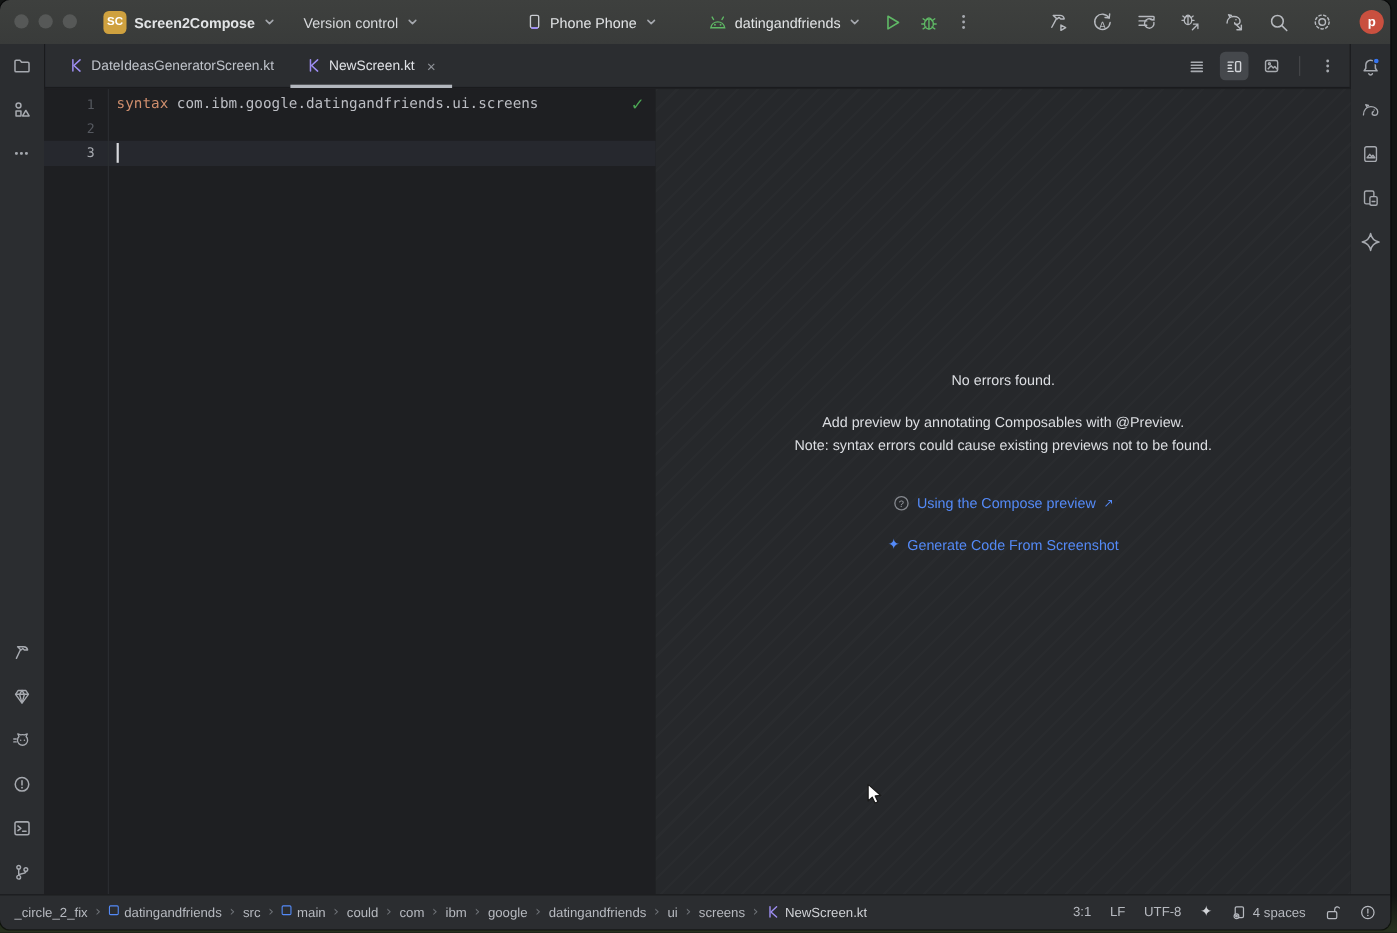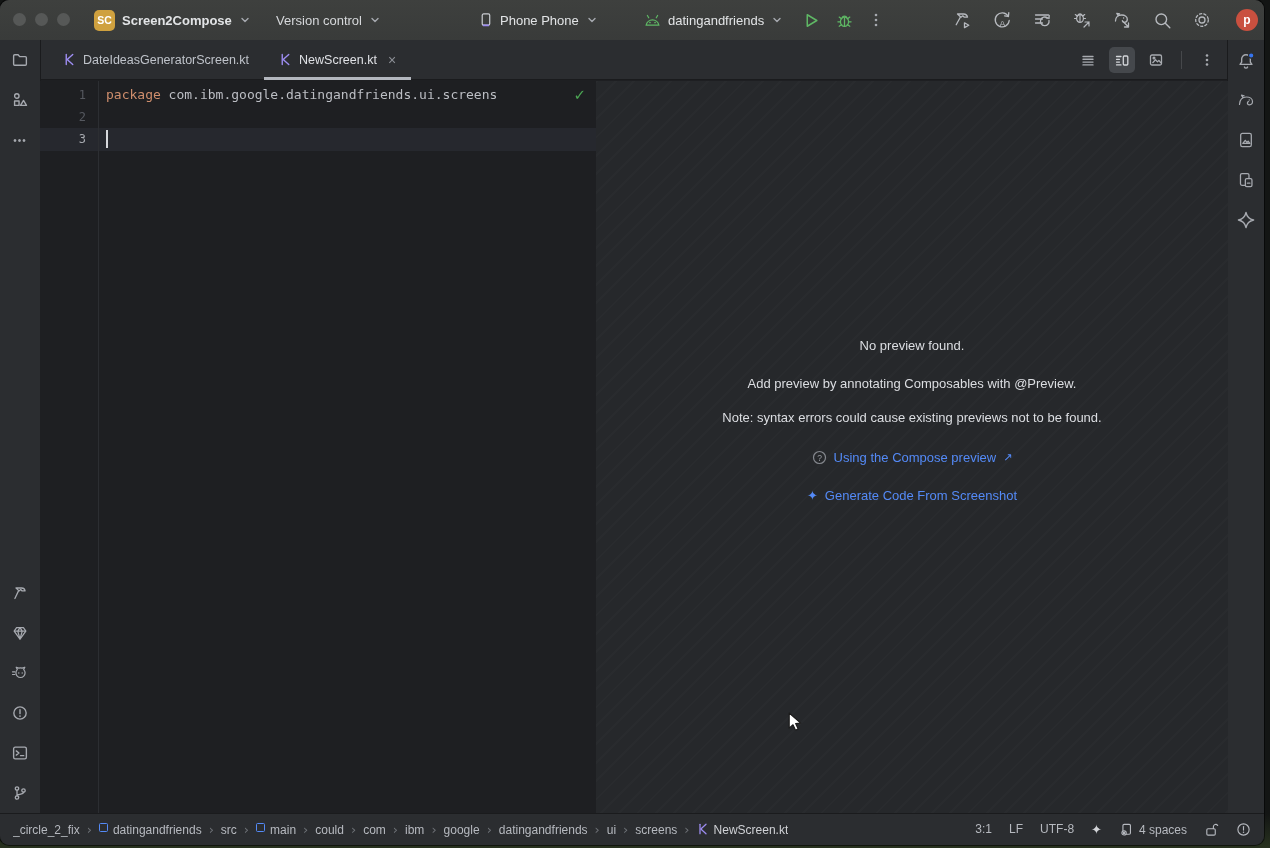--- a/index.html
+++ b/index.html
@@ -339,29 +339,29 @@
           </svg>
         </div>
   </div>
 
   <div class="editor">
     <div class="caret-row"></div>
     <div class="gutter-sep"></div>
     <div class="ln" style="top:3px">1</div>
     <div class="ln" style="top:25px">2</div>
     <div class="ln cur" style="top:47px">3</div>
-    <div class="eline code" style="top:3px"><span class="kw">package</span><span> com.ibm.google.datingandfriends.ui.screens</span></div>
+    <div class="eline code" style="top:3px"><span class="kw">syntax</span><span> com.ibm.google.datingandfriends.ui.screens</span></div>
     <div class="caret"></div>
     <div class="check">✓</div>
   </div>
 
   <div class="preview">
-    <div class="pv-line" style="top:257px">No preview found.</div>
+    <div class="pv-line" style="top:257px">No errors found.</div>
     <div class="pv-line" style="top:295px">Add preview by annotating Composables with @Preview.</div>
-    <div class="pv-line" style="top:329px">Note: syntax errors could cause existing previews not to be found.</div>
+    <div class="pv-line" style="top:316px">Note: syntax errors could cause existing previews not to be found.</div>
     <div class="pv-row" style="top:369px">
       <svg width="15" height="15" viewBox="0 0 15 15">
             <circle cx="7.5" cy="7.5" r="6" stroke="#85888e" fill="none" stroke-width="1.2"></circle>
             <text x="7.5" y="10.6" text-anchor="middle" font-size="8.5" fill="#9b9ea4" font-family="Liberation Sans">?</text>
           </svg>
       <span class="pv-link">Using the Compose preview</span>
       <span class="ext">↗</span>
     </div>
     <div class="pv-row" style="top:407px">
       <span class="pv-link sparkle">✦</span>

